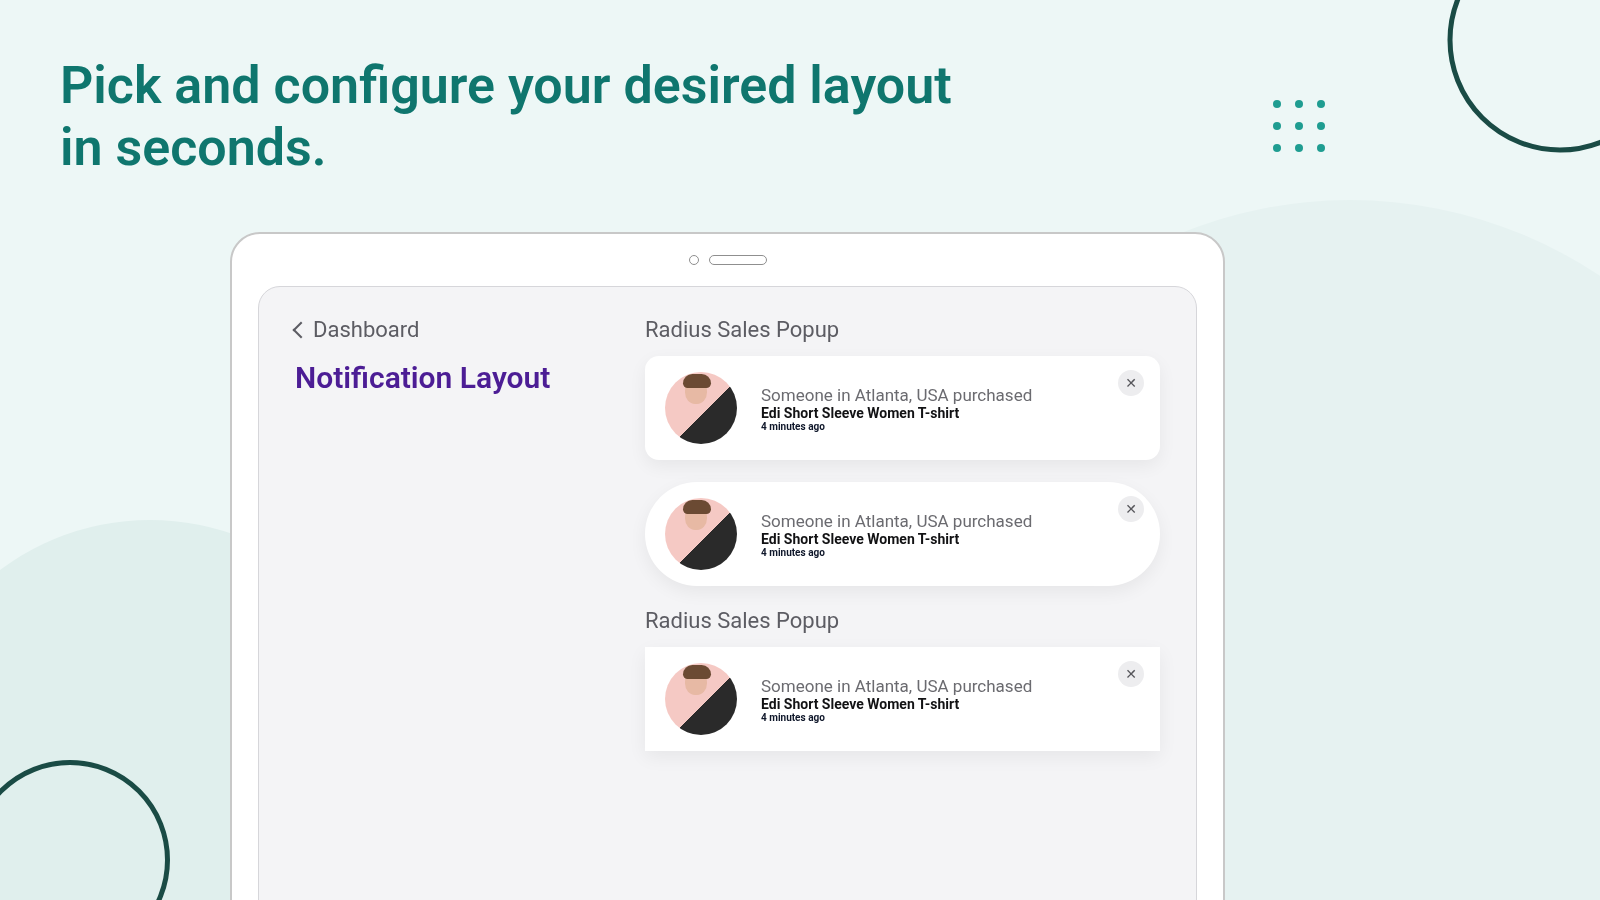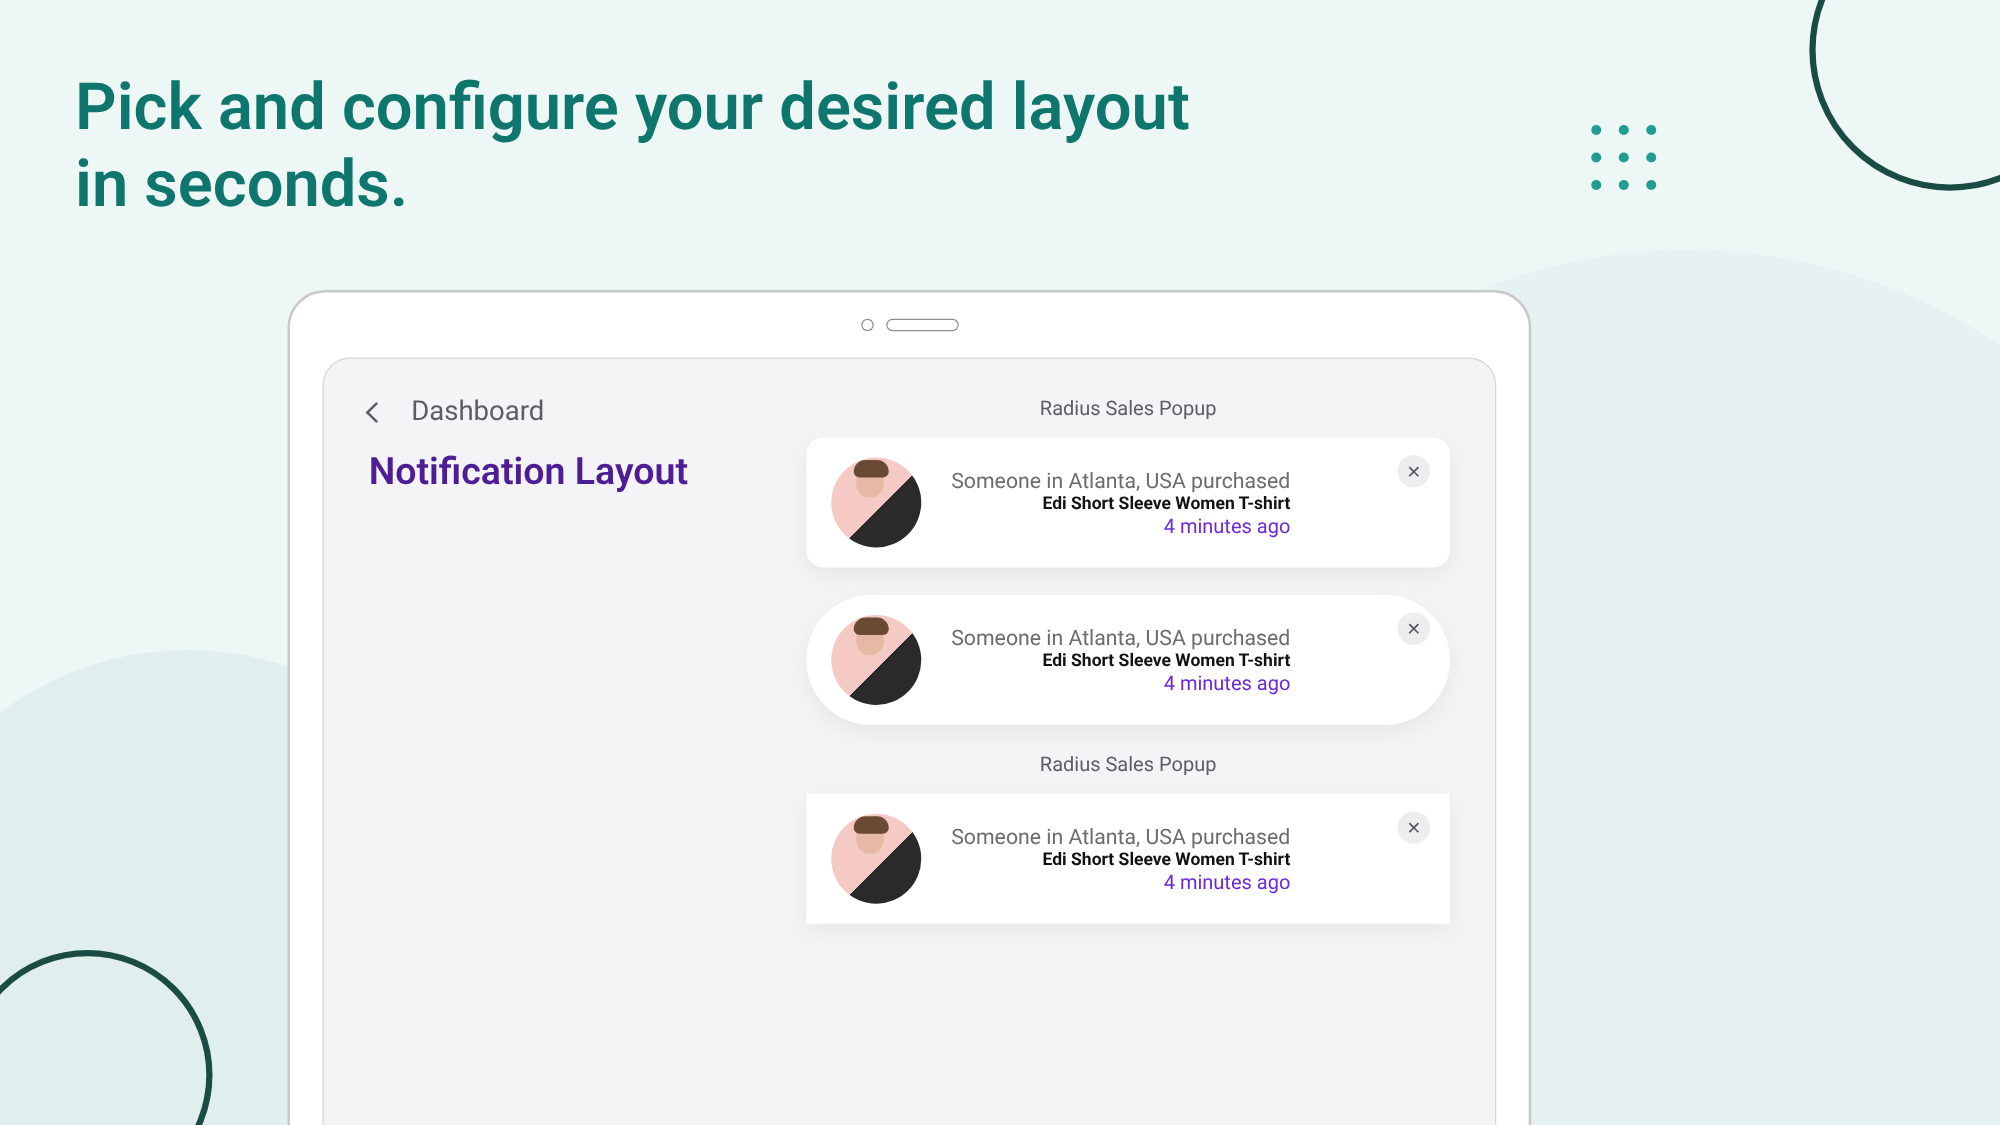--- a/index.html
+++ b/index.html
@@ -45,34 +45,34 @@
   .tablet-speaker { width: 58px; height: 10px; border: 1.5px solid #8f8f8f; border-radius: 8px; }
 
   .screen {
     margin: 0 26px; height: 640px; background: #f4f4f6; border: 1.5px solid #d6d6da;
     border-radius: 22px 22px 0 0; padding: 30px 36px;
     display: grid; grid-template-columns: 310px 1fr; column-gap: 40px;
   }
 
   .left-col {}
   .back-link {
-    display: inline-flex; align-items: center; gap: 22px;
+    display: inline-flex; align-items: center; gap: 6px;
     color: #5c5c63; font-size: 22px; cursor: pointer;
   }
   .chevron-left {
     width: 12px; height: 12px; border-left: 2.5px solid #5c5c63; border-bottom: 2.5px solid #5c5c63;
     transform: rotate(45deg);
   }
   .page-title {
     margin-top: 18px; font-size: 30px; font-weight: 600; color: #4c1d95;
   }
 
   .right-col { display: flex; flex-direction: column; gap: 22px; }
   .layout-group {}
-  .layout-label { font-size: 16px; color: #5c5c63; margin-bottom: 14px; text-align: center; }
+  .layout-label { font-size: 22px; color: #5c5c63; margin-bottom: 14px; }
 
   .popup-card {
     background: #ffffff; position: relative;
     display: flex; align-items: center; gap: 24px;
     padding: 16px 20px;
     box-shadow: 0 6px 18px rgba(0,0,0,0.06);
     cursor: pointer;
   }
   .popup-card.radius { border-radius: 14px; }
   .popup-card.round  { border-radius: 60px; }
@@ -85,24 +85,24 @@
   }
   .popup-avatar::before {
     content: ""; position: absolute; left: 20px; top: 6px; width: 22px; height: 26px;
     background: #e7b9a4; border-radius: 50% 50% 45% 45%;
   }
   .popup-avatar::after {
     content: ""; position: absolute; left: 18px; top: 2px; width: 28px; height: 14px;
     background: #6b4a33; border-radius: 12px 12px 6px 6px;
   }
 
-  .popup-text { display: flex; flex-direction: column; gap: 0; align-items: flex-end; }
+  .popup-text { display: flex; flex-direction: column; gap: 0; }
   .popup-line1 { font-size: 17px; color: #6b6b70; }
   .popup-line2 { font-size: 14px; font-weight: 700; color: #121214; }
-  .popup-line3 { font-size: 16px; color: #6d28d9; }
+  .popup-line3 { font-size: 10px; color: #0f172a; font-weight: bold; }
 
   .popup-close {
     position: absolute; right: 16px; top: 14px;
     width: 26px; height: 26px; border-radius: 50%; background: #ededef;
     display: flex; align-items: center; justify-content: center;
     font-size: 14px; color: #55555a; cursor: pointer;
   }
 </style>
 </head>
 <body>

